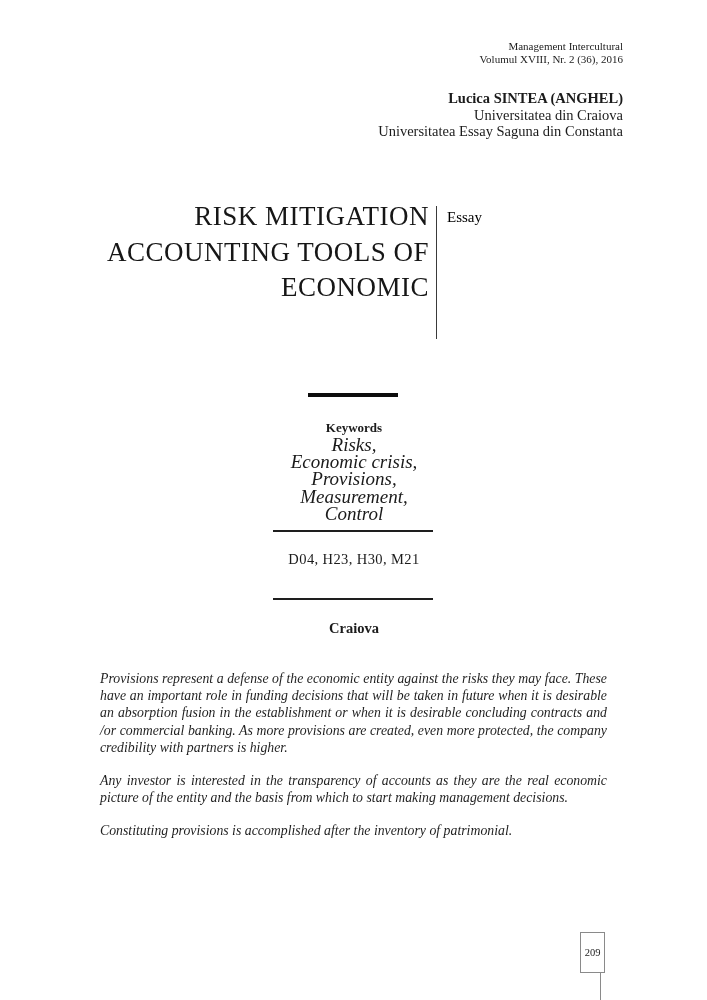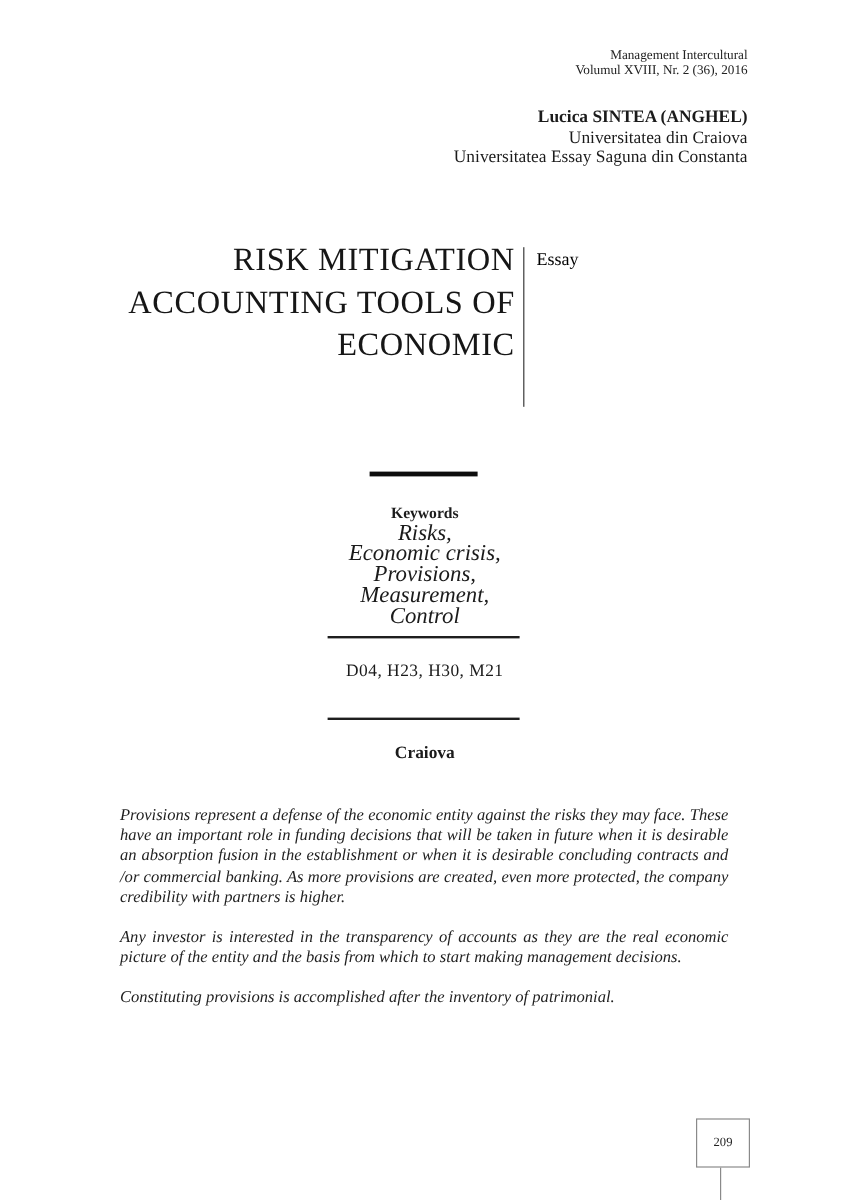--- a/index.html
+++ b/index.html
@@ -145,21 +145,21 @@
     text-align: justify;
     color: #1f1f1f;
   }
   .abstract-body p { margin: 16px; }
 
   
   .page-number-box {
     position: absolute;
     left: 580px;
     top: 932px;
-    width: 45px;
+    width: 25px;
     height: 41px;
     border: 1px solid #8a8a8a;
     box-sizing: border-box;
     display: flex;
     align-items: center;
     justify-content: center;
     font-size: 10.5px;
     color: #222;
     background: #fff;
   }

